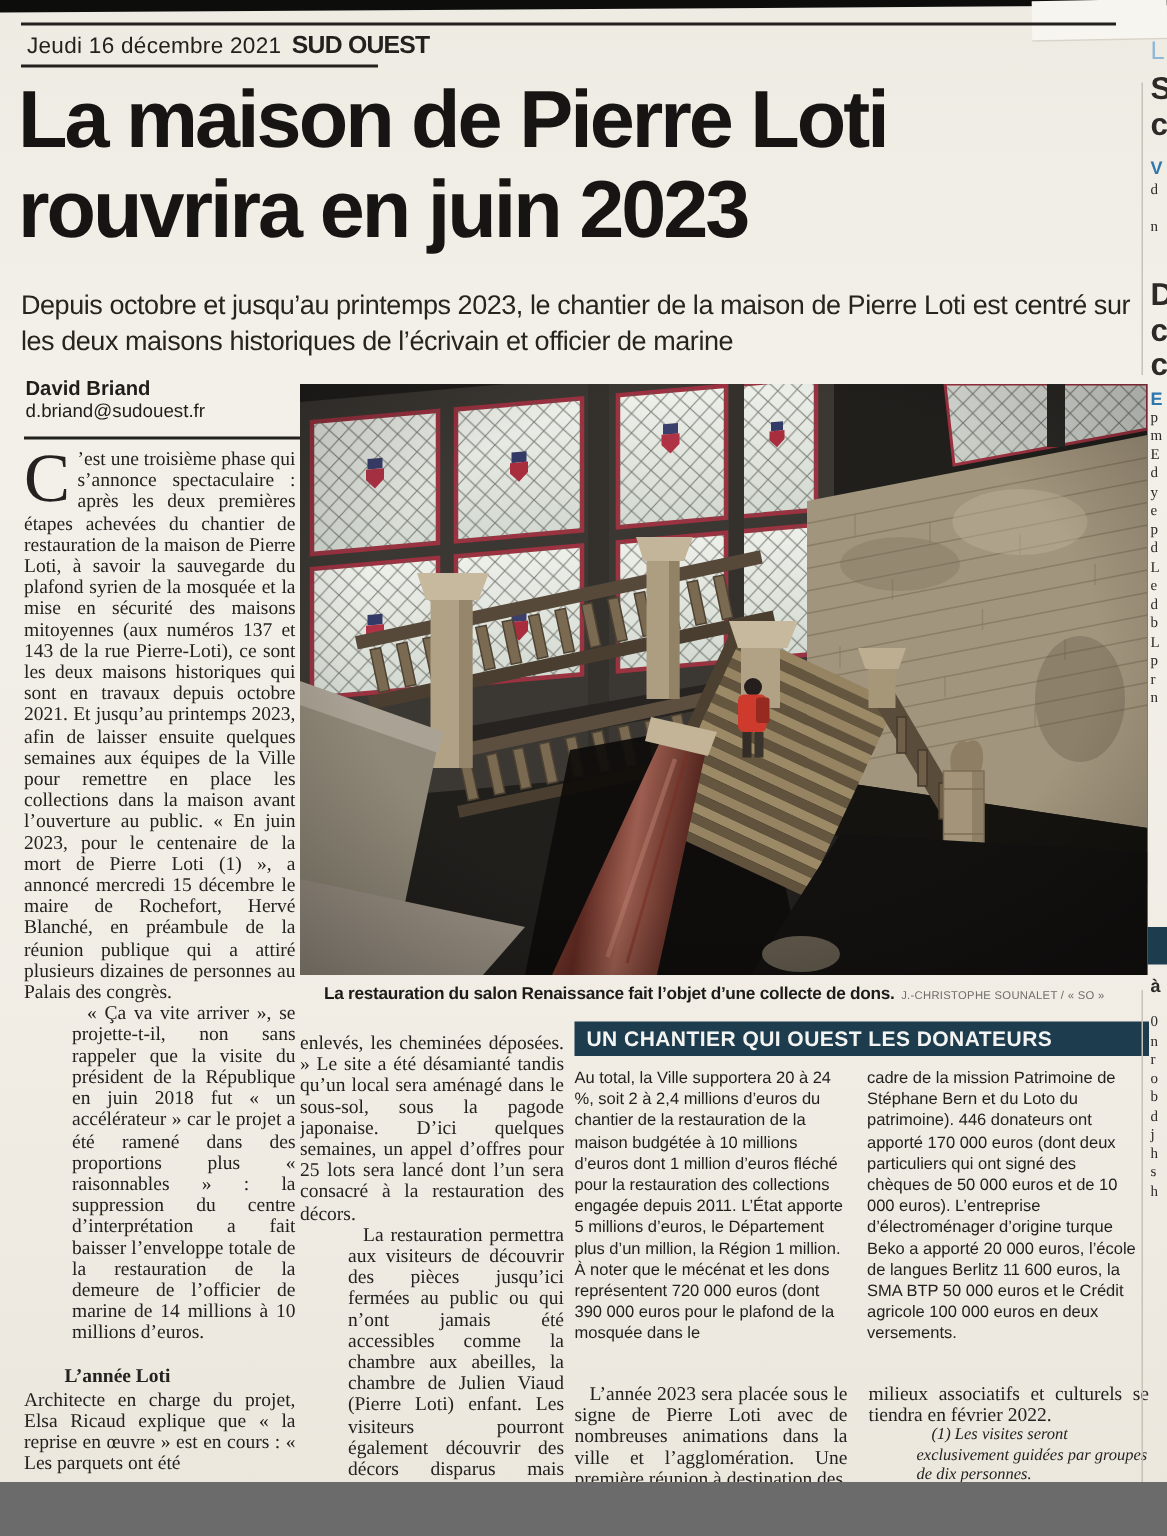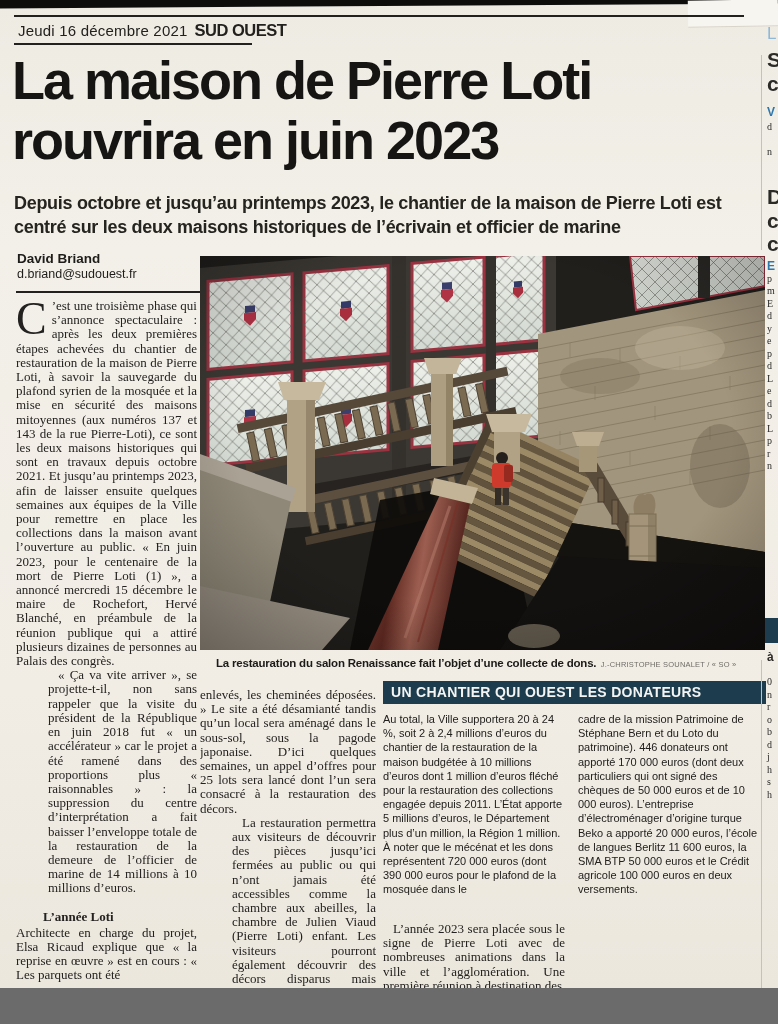--- a/index.html
+++ b/index.html
@@ -12,21 +12,21 @@
         border-bottom:1px solid #d8d4c9;transform:rotate(-1deg);}
   
   .rule{position:absolute;background:#23211e;}
   .masthead{position:absolute;left:18px;top:21px;font-family:"Liberation Sans",sans-serif;font-size:15px;
         color:#23211e;letter-spacing:.2px;white-space:nowrap;}
   .masthead .logo{font-weight:800;font-size:16.5px;letter-spacing:-.5px;margin-left:7px;}
   
   .headline{position:absolute;left:12px;top:50px;font-family:"Liberation Sans",sans-serif;font-weight:700;
         font-size:54px;line-height:60px;letter-spacing:-2px;color:#161514;}
   .standfirst{position:absolute;left:14px;top:191px;width:748px;font-family:"Liberation Sans",sans-serif;
-        font-weight:700;font-size:18px;line-height:24px;letter-spacing:-.3px;color:#26241f;}
+        font-weight:400;font-size:18px;line-height:24px;letter-spacing:-.3px;color:#26241f;}
   .byline{position:absolute;left:17px;top:251px;font-family:"Liberation Sans",sans-serif;color:#1f1d1a;}
   .byline .author{font-weight:700;font-size:13.5px;}
   .byline .email{font-size:12.5px;margin-top:1px;}
   
   .bodycol{position:absolute;font-size:13px;line-height:14.2px;text-align:justify;color:#242220;}
   .bodycol p{margin:0;}
   .bodycol p + p{text-indent:10px;margin-left:32px;}
   .dropcap{float:left;font-size:46px;line-height:36px;padding:2px 5px 0 0;font-weight:400;}
   .crosshead{font-family:Liberation Serif, serif;font-weight:700;font-size:13px;margin:14px 0 2px;
         text-align:left;padding-left:27px;}
@@ -343,20 +343,24 @@
   <div class="donorsbox">
     <div class="bar">UN CHANTIER QUI OUEST LES DONATEURS</div>
     <div class="cols">
       <div class="bcol">Au total, la Ville supportera 20 à 24 %, soit 2 à 2,4 millions d’euros du chantier de la restauration de la maison budgétée à 10 millions d’euros dont 1 million d’euros fléché pour la restauration des collections engagée depuis 2011. L’État apporte 5 millions d’euros, le Département plus d’un million, la Région 1 million. À noter que le mécénat et les dons représentent 720 000 euros (dont 390 000 euros pour le plafond de la mosquée dans le</div>
       <div class="bcol">cadre de la mission Patrimoine de Stéphane Bern et du Loto du patrimoine). 446 donateurs ont apporté 170 000 euros (dont deux particuliers qui ont signé des chèques de 50 000 euros et de 10 000 euros). L’entreprise d’électroménager d’origine turque Beko a apporté 20 000 euros, l’école de langues Berlitz 11 600 euros, la SMA BTP 50 000 euros et le Crédit agricole 100 000 euros en deux versements.</div>
     </div>
   </div>
 
   <div class="bodycol tail1">
     <p style="text-indent:10px;">L’année 2023 sera placée sous le signe de Pierre Loti avec de nombreuses animations dans la ville et l’agglomération. Une première réunion à destination des</p>
+  </div>
+  <div class="bodycol tail2">
+    <p>milieux associatifs et culturels se tiendra en février 2022.</p>
+    <p class="footnote">(1) Les visites seront exclusivement guidées par groupes de dix personnes.</p>
   </div>
 
   <div class="vrule" style="left:761px;top:55px;height:195px;"></div>
   <div class="vrule" style="left:761px;top:660px;height:355px;"></div>
 
   <div id="edge-strip">
       <span class="frag lb" style="top: 24px; font-size: 17px;">L</span>
       <span class="frag b" style="top: 48px; font-size: 21px;">S</span>
       <span class="frag b" style="top: 72px; font-size: 21px;">c</span>
       <span class="frag b blue" style="top: 105px; font-size: 12px;">V</span>

